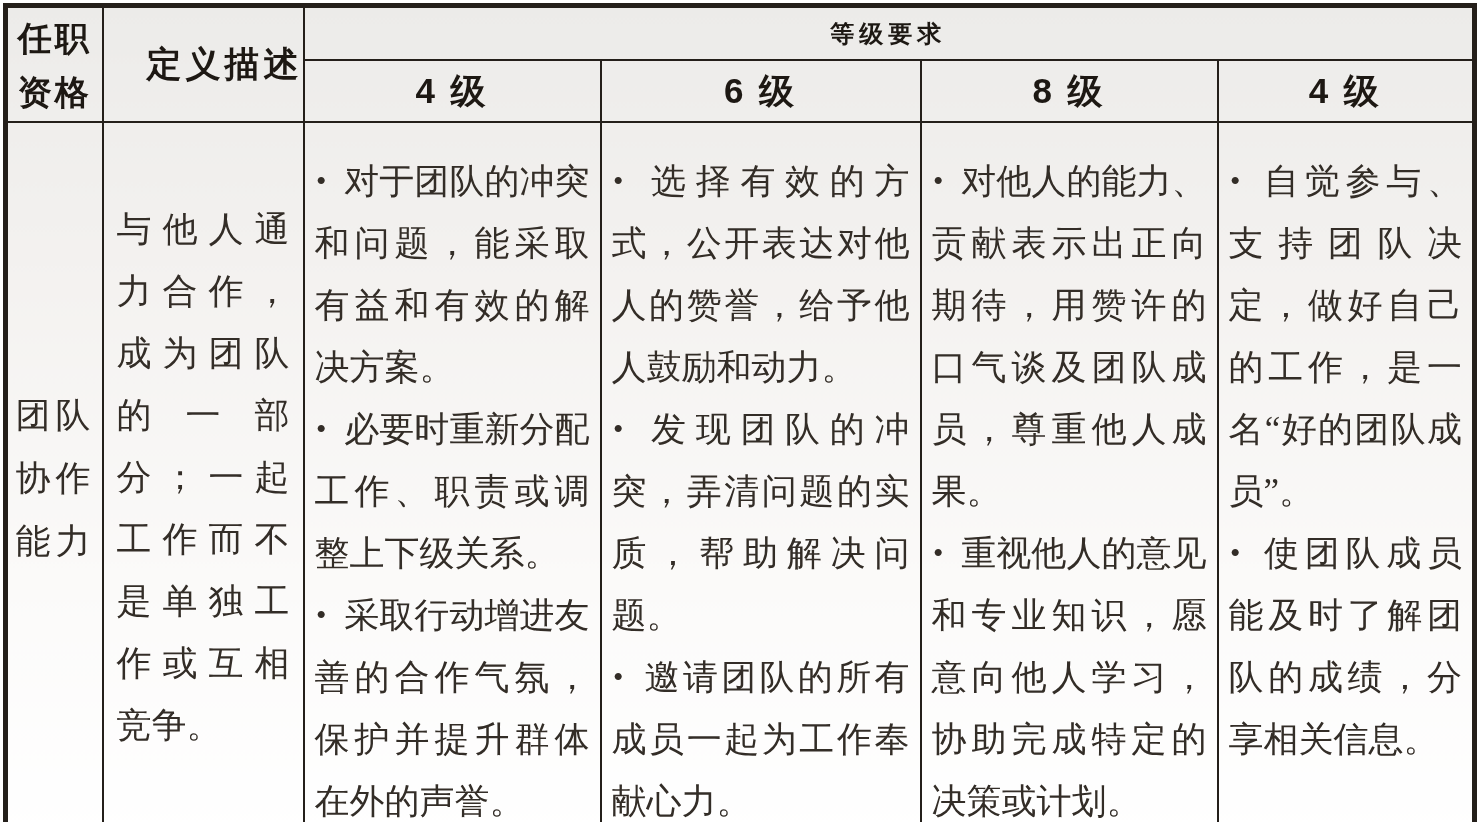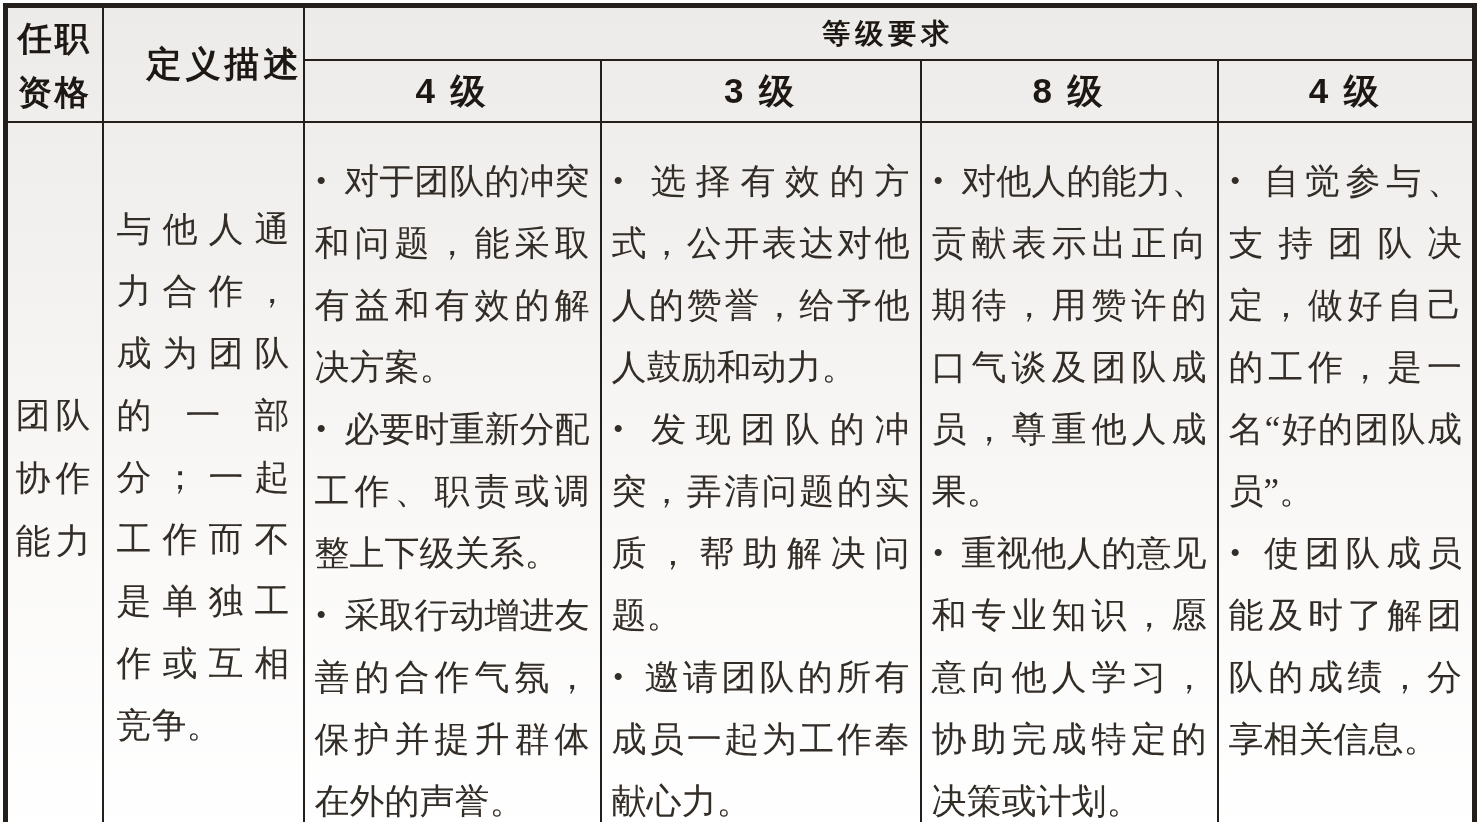--- a/index.html
+++ b/index.html
@@ -46,21 +46,21 @@
     line-height: 54px;
     padding: 0 8px;
     letter-spacing: 3px;
   }
   .th-def {
     font-size: 35px;
     letter-spacing: 4px;
     text-align: right;
   }
   .th-span {
-    font-size: 28px;
+    font-size: 24px;
     letter-spacing: 5px;
     height: 51px;
   }
   .level-th {
     font-size: 35px;
     font-weight: 600;
     letter-spacing: 3px;
     height: 60px;
     margin-left: 12px;
   }
@@ -114,21 +114,21 @@
       <col>
     </colgroup>
     <thead>
       <tr>
         <th rowspan="2" class="th-qual">任职资格</th>
         <th rowspan="2" class="th-def">定义描述</th>
         <th colspan="4" class="th-span">等级要求</th>
       </tr>
       <tr id="level-header-row">
           <th class="level-th">4 级</th>
-          <th class="level-th">3 级</th>
+          <th class="level-th">6 级</th>
           <th class="level-th">8 级</th>
           <th class="level-th">4 级</th>
         </tr>
     </thead>
     <tbody>
       <tr>
         <td class="cell-qual">团队协作能力</td>
         <td class="cell-def">与他人通力合作，成为团队的一部分；一起工作而不是单独工作或互相竞争。</td>
         <td class="cell-level">
             <p class="bullet"><span class="dot">•</span>对于团队的冲突和问题，能采取有益和有效的解决方案。</p>

